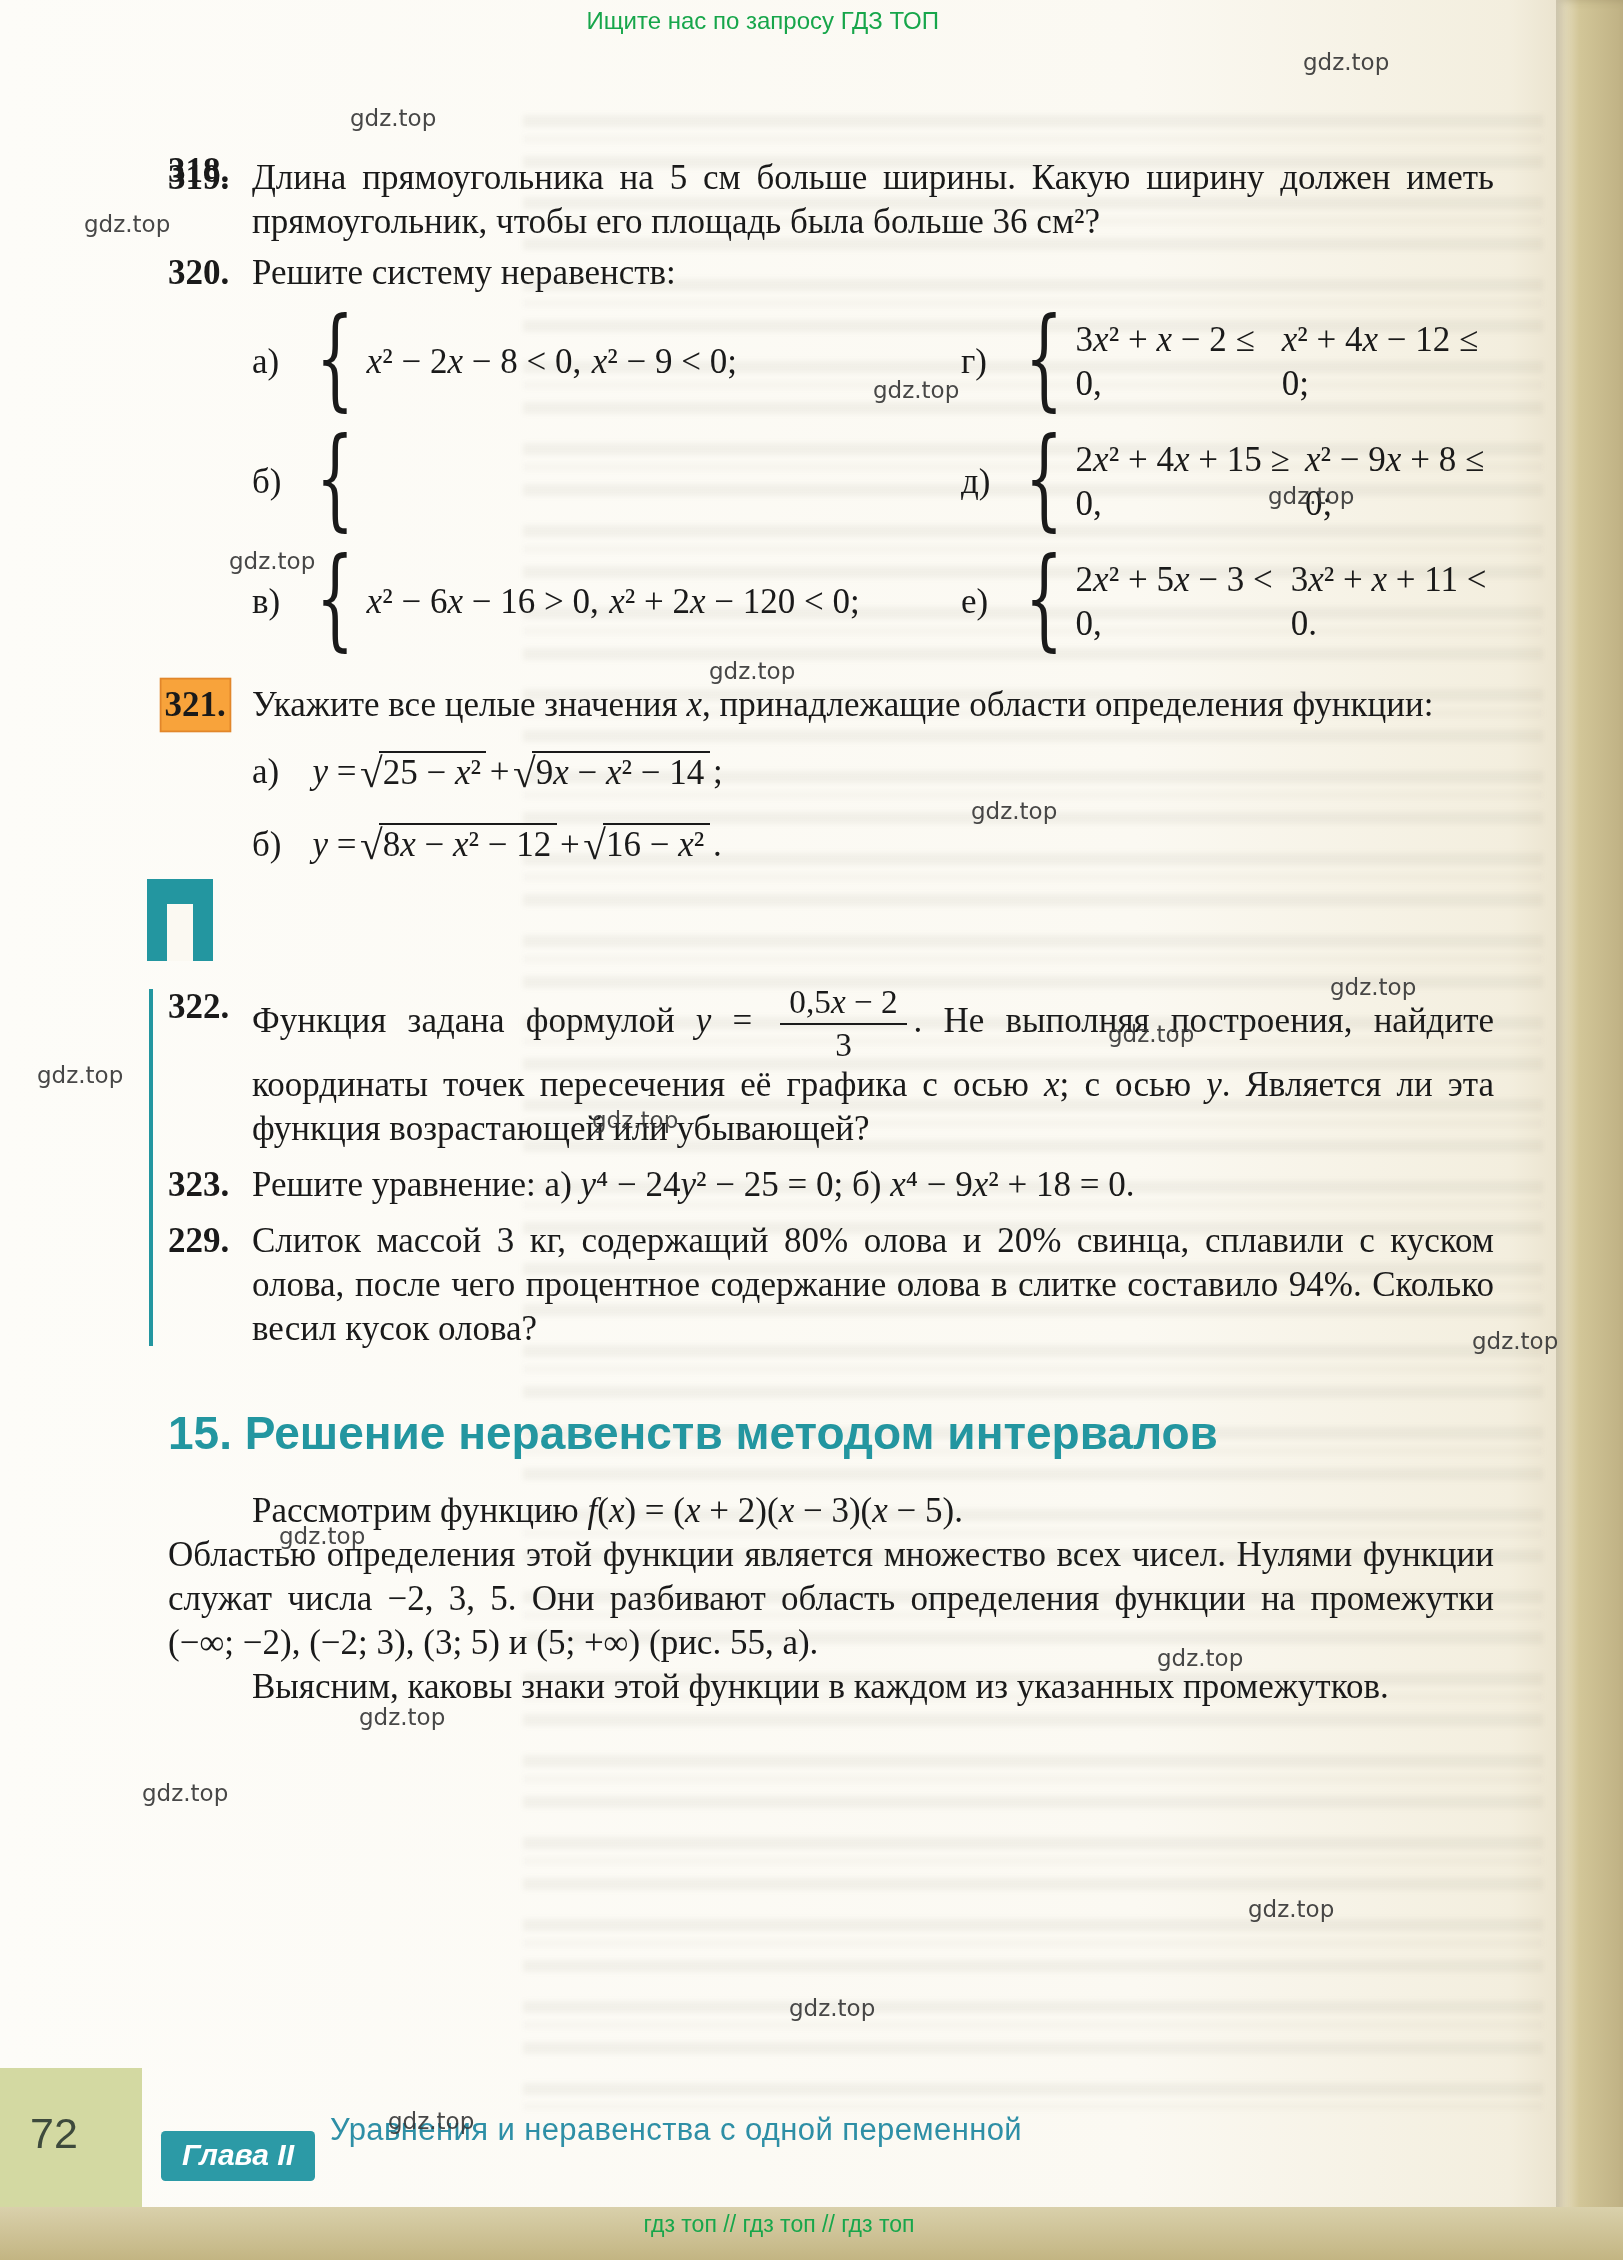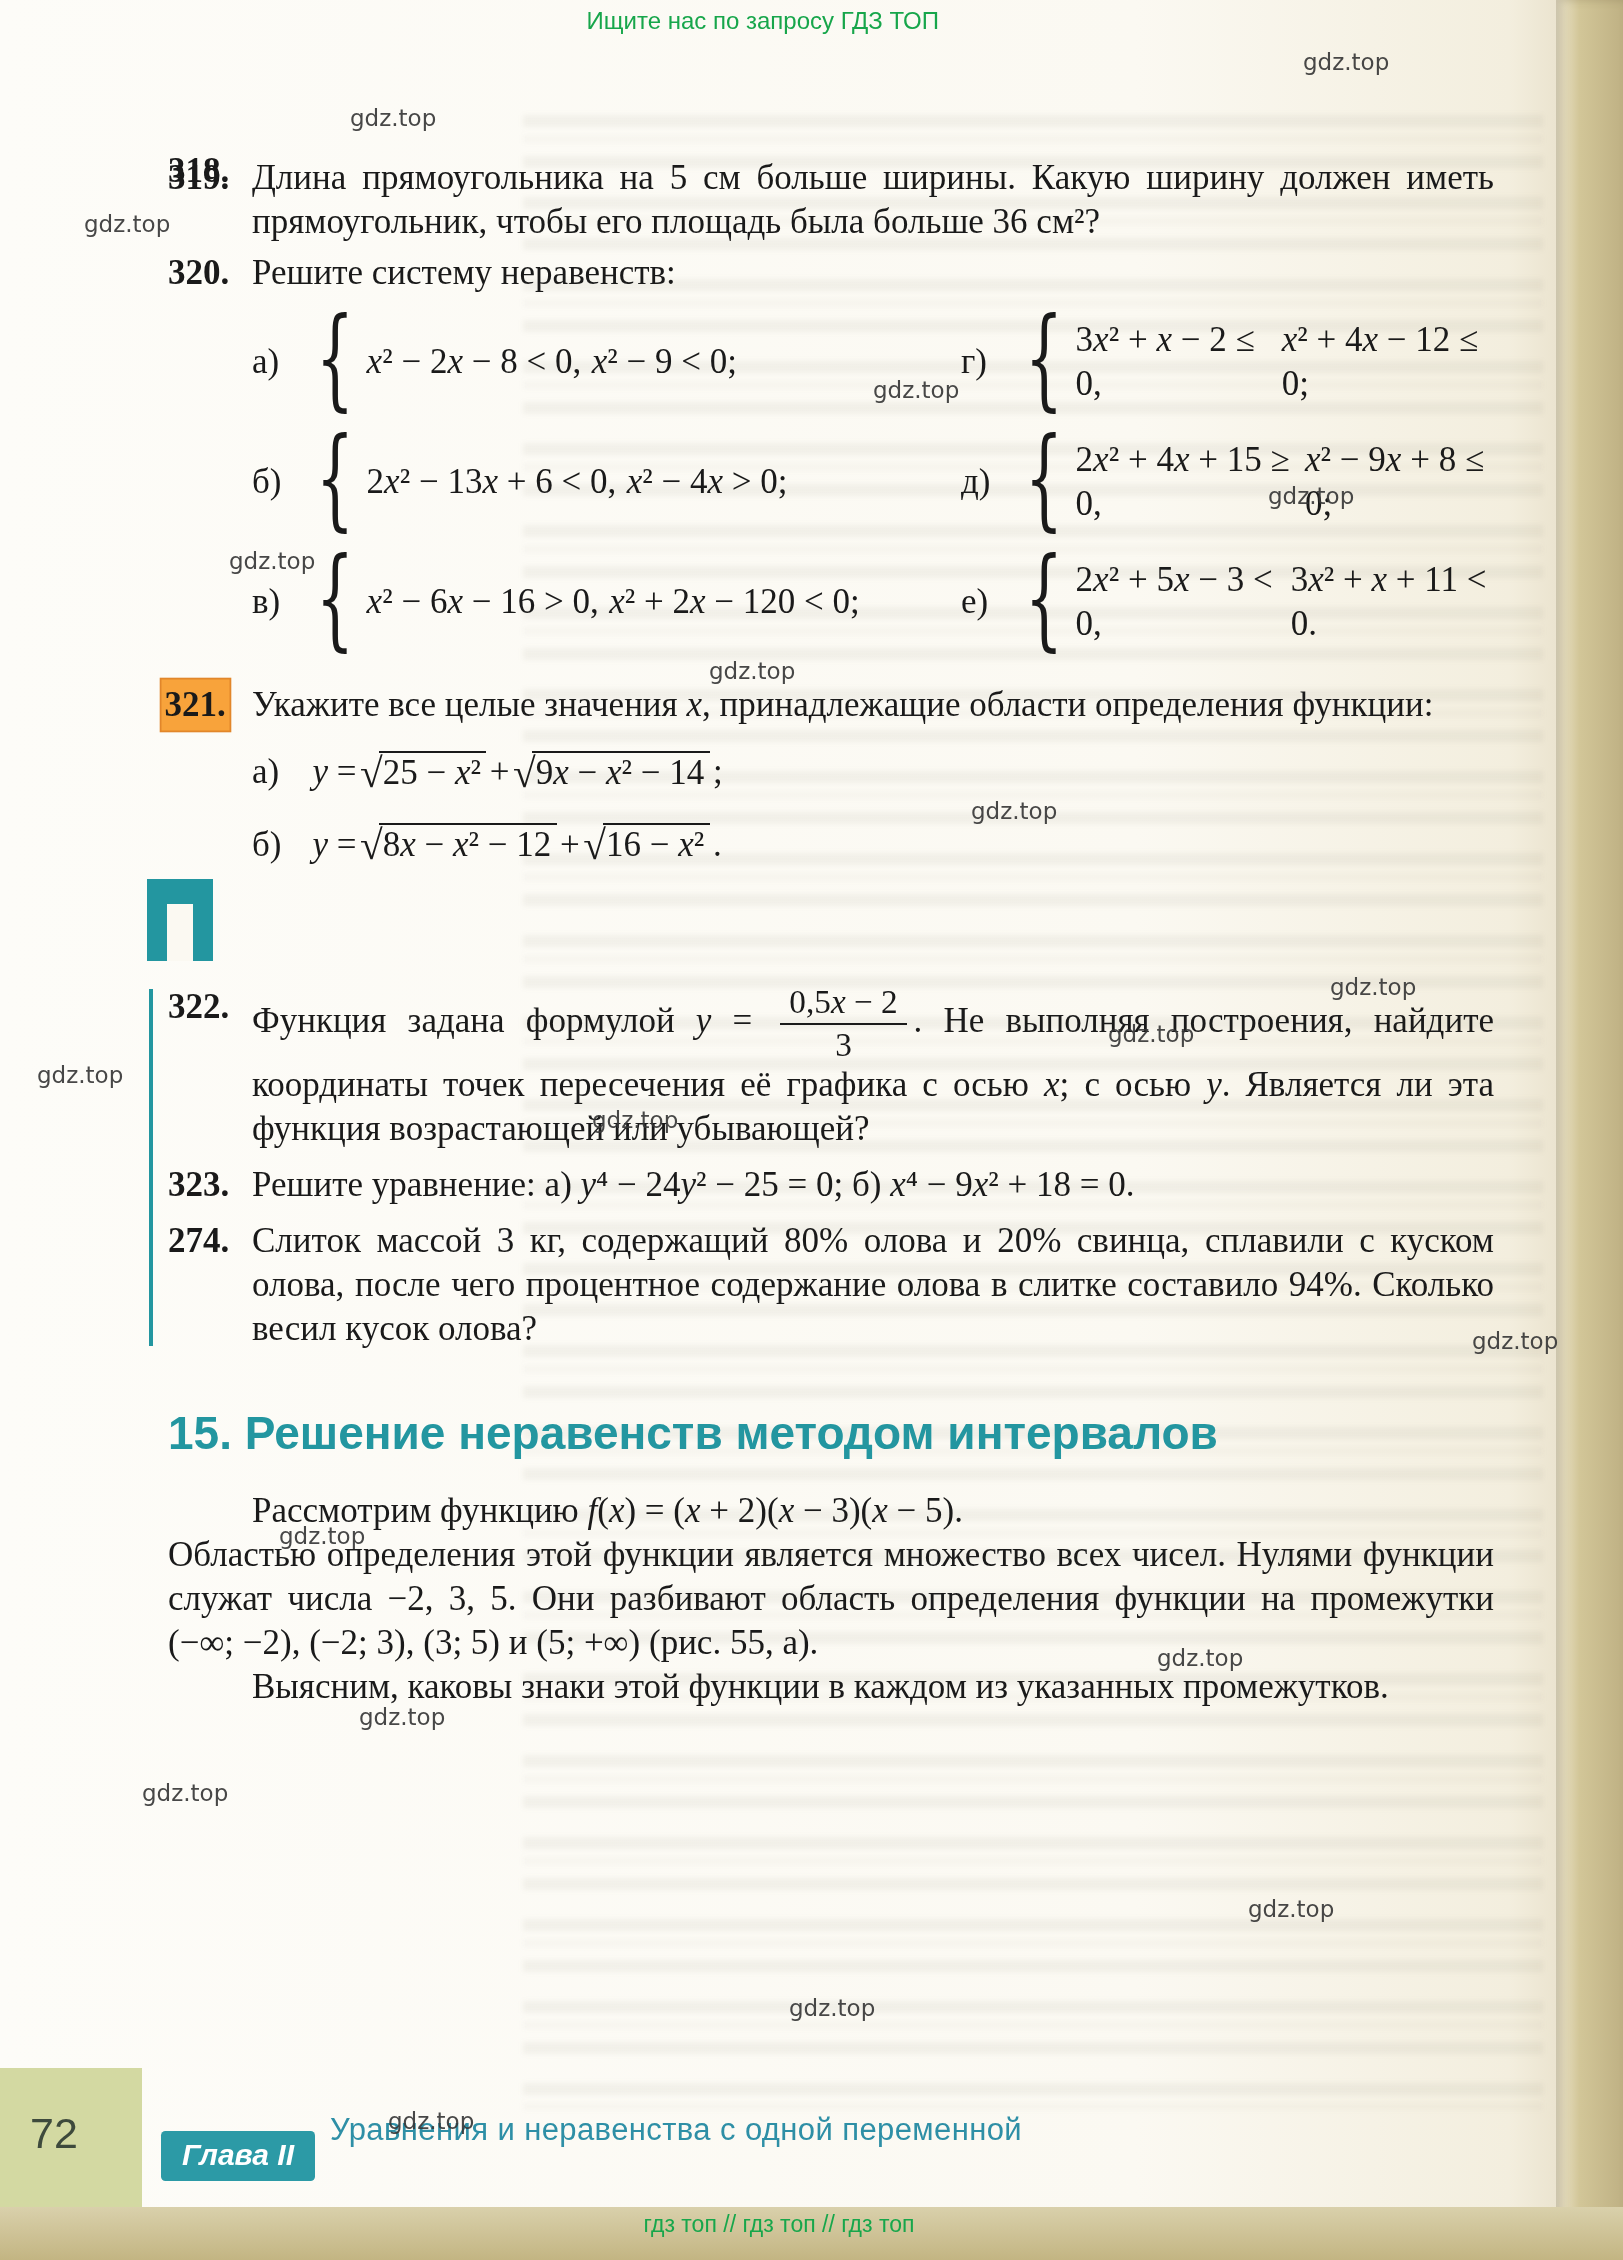--- a/index.html
+++ b/index.html
@@ -173,24 +173,20 @@
             <span class="sys-label">а)</span>
             <span class="brace">{</span>
             <div class="sys-lines">
               <div><i class="mv">x</i>² − 2<i class="mv">x</i> − 8 &lt; 0,</div>
               <div><i class="mv">x</i>² − 9 &lt; 0;</div>
             </div>
           </div>
           <div class="sys">
             <span class="sys-label">б)</span>
             <span class="brace">{</span>
-            <div class="sys-lines">
-              <div>2<i class="mv">x</i>² − 13<i class="mv">x</i> + 6 &lt; 0,</div>
-              <div><i class="mv">x</i>² − 4<i class="mv">x</i> &gt; 0;</div>
-            </div>
           </div>
           <div class="sys">
             <span class="sys-label">в)</span>
             <span class="brace">{</span>
             <div class="sys-lines">
               <div><i class="mv">x</i>² − 6<i class="mv">x</i> − 16 &gt; 0,</div>
               <div><i class="mv">x</i>² + 2<i class="mv">x</i> − 120 &lt; 0;</div>
             </div>
           </div>
         </div>
@@ -254,21 +250,21 @@
         <span class="pnum">322.</span>
         <span>Функция задана формулой <i class="mv">y</i> = </span><span class="frac"><span class="fn">0,5<i class="mv">x</i> − 2</span><span class="fd">3</span></span><span>. Не выполняя построения, найдите координаты точек пересечения её графика с осью <i class="mv">x</i>; с осью <i class="mv">y</i>. Является ли эта функция возрастающей или убывающей?</span>
       </div>
 
       <div class="prob g-item">
         <span class="pnum">323.</span>
         <span>Решите уравнение: а) <i class="mv">y</i>⁴ − 24<i class="mv">y</i>² − 25 = 0; б) <i class="mv">x</i>⁴ − 9<i class="mv">x</i>² + 18 = 0.</span>
       </div>
 
       <div class="prob g-item">
-        <span class="pnum">274.</span>
+        <span class="pnum">229.</span>
         <span>Слиток массой 3 кг, содержащий 80% олова и 20% свинца, сплавили с куском олова, после чего процентное содержание олова в слитке составило 94%. Сколько весил кусок олова?</span>
       </div>
     </div>
 
     <h2 class="section-heading">15. Решение неравенств методом интервалов</h2>
 
     <p class="para indent">Рассмотрим функцию <i class="mv">f</i>(<i class="mv">x</i>) = (<i class="mv">x</i> + 2)(<i class="mv">x</i> − 3)(<i class="mv">x</i> − 5).</p>
     <p class="para noindent">Областью определения этой функции является множество всех чисел. Нулями функции служат числа −2, 3, 5. Они разбивают область определения функции на промежутки (−∞; −2), (−2; 3), (3; 5) и (5; +∞) (рис. 55, а).</p>
     <p class="para indent" style="margin-top:0">Выясним, каковы знаки этой функции в каждом из указанных промежутков.</p>
   </div>

